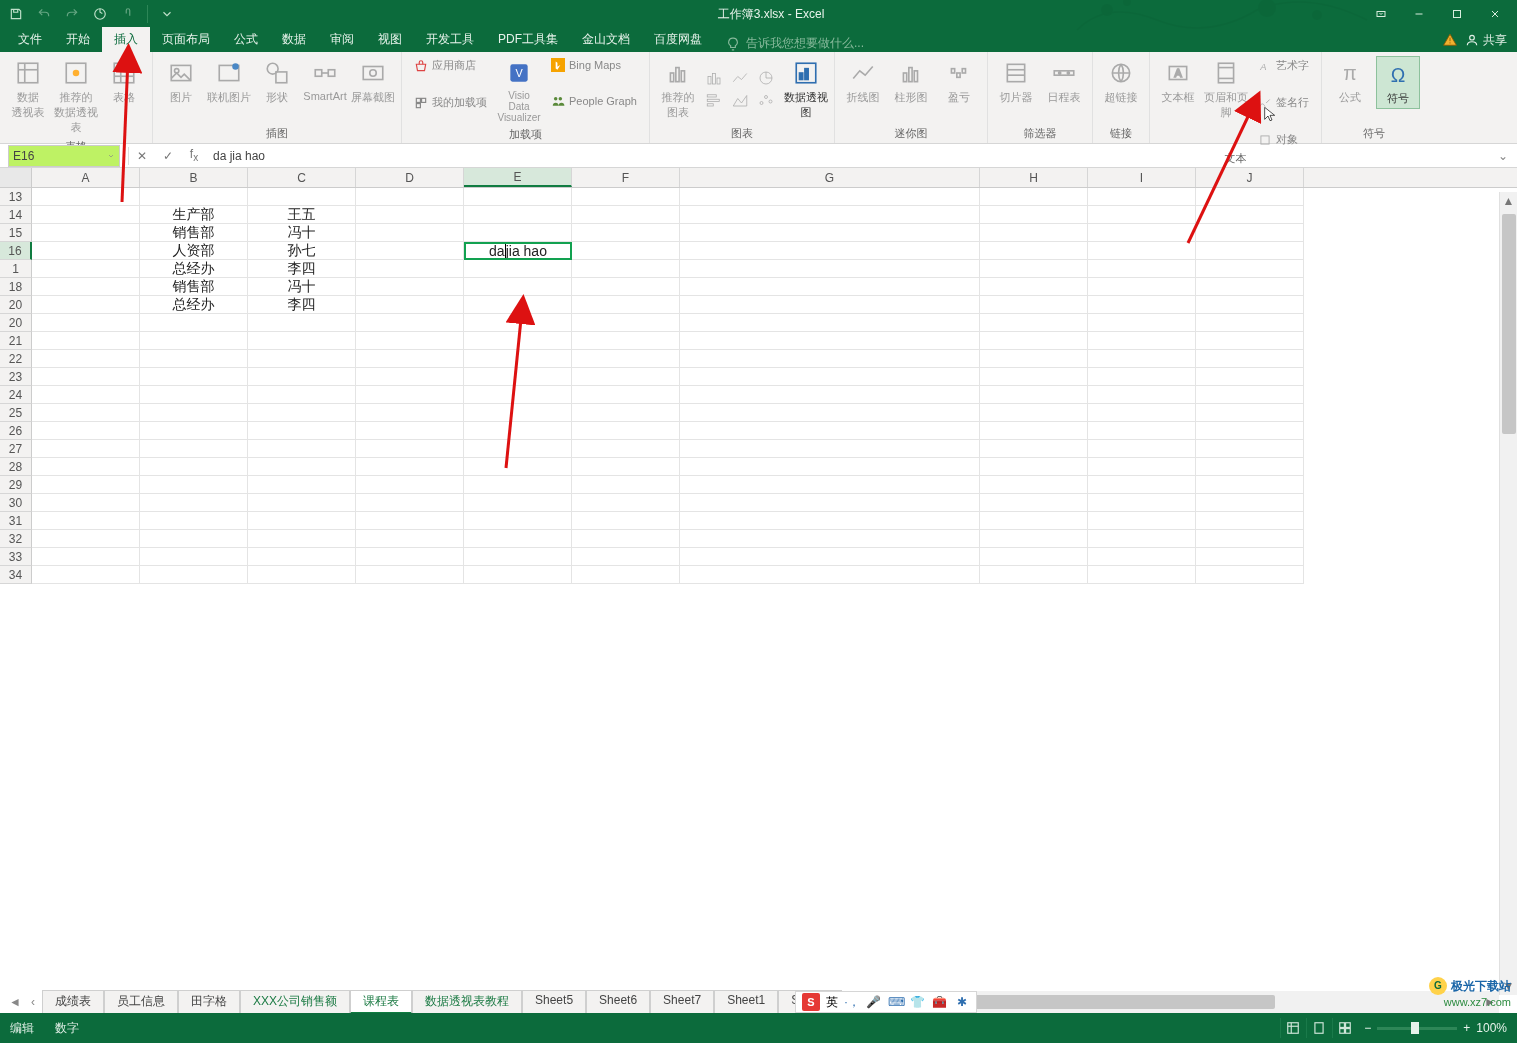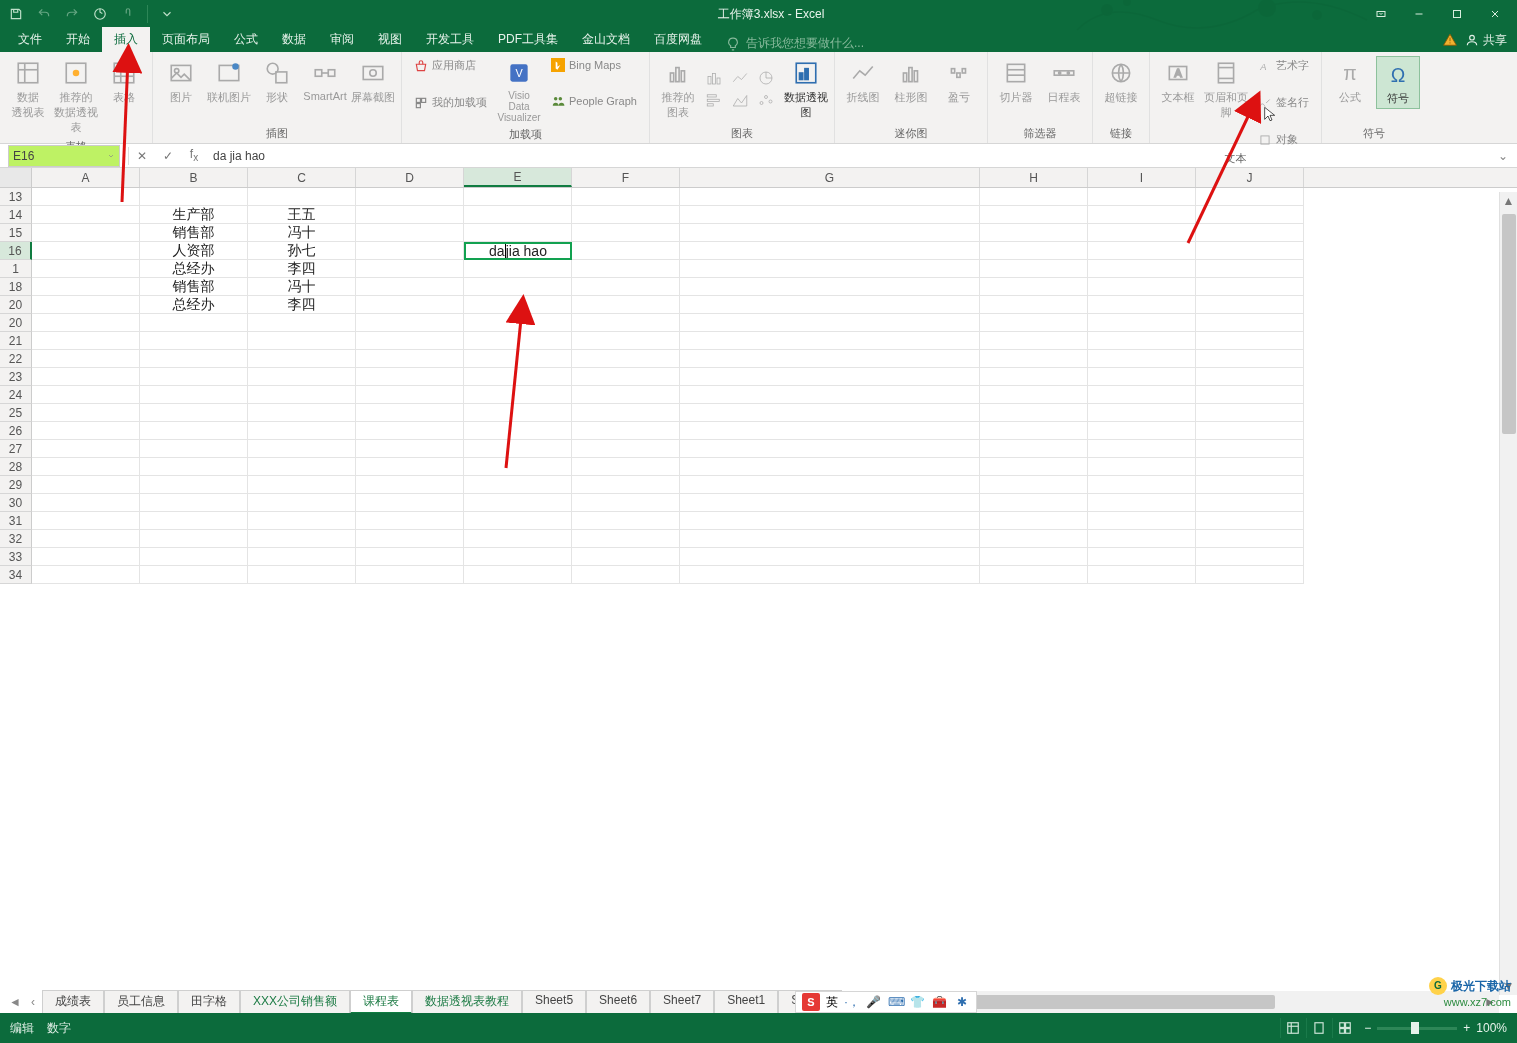--- a/index.html
+++ b/index.html
@@ -188,21 +188,21 @@
   .h-track .thumb { height:14px; background:#c6c6c6; width:60%; margin-left:2px; border-radius:2px; }
   .h-track .arrow-btn { width:18px; display:flex; align-items:center; justify-content:center; color:#777; }
 
   
   .status-bar {
     position:absolute; left:0; right:0; bottom:0; height:30px;
     background:#0c6b3c; color:#dfeee5;
     display:flex; align-items:center; padding:0 10px;
     font-size:12px;
   }
-  .status-left { display:flex; gap:13px; }
+  .status-left { display:flex; gap:21px; }
   .status-right { margin-left:auto; display:flex; align-items:center; gap:8px; }
   .ime-bar {
     position:absolute; bottom:30px; right:540px; height:22px;
     display:flex; align-items:center; gap:6px;
     background:#fff; border:1px solid #d6d6d6; padding:0 6px;
     font-size:12px;
   }
   .ime-icon { width:18px; height:18px; background:#e53935; color:#fff; display:flex; align-items:center; justify-content:center; font-weight:bold; border-radius:2px; font-size:11px; }
   .ime-sym { color:#2f6fb0; width:16px; text-align:center; }
 

